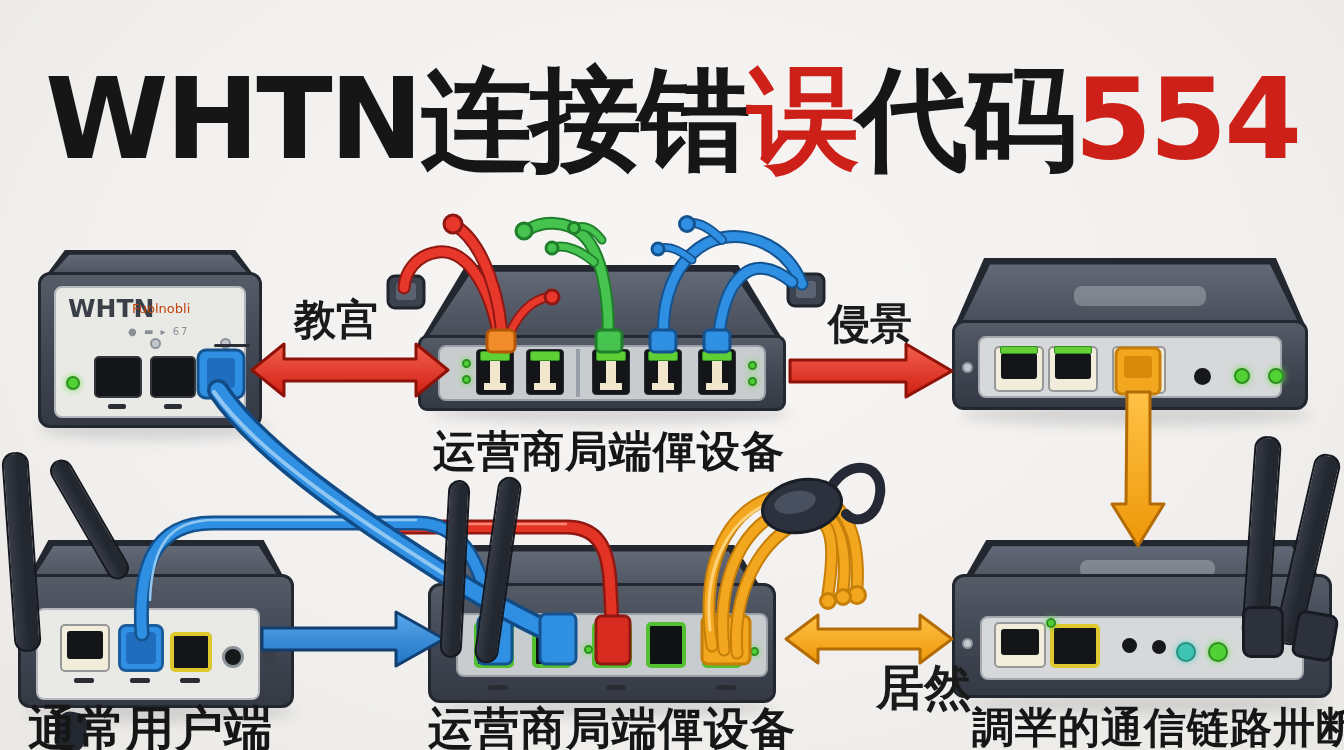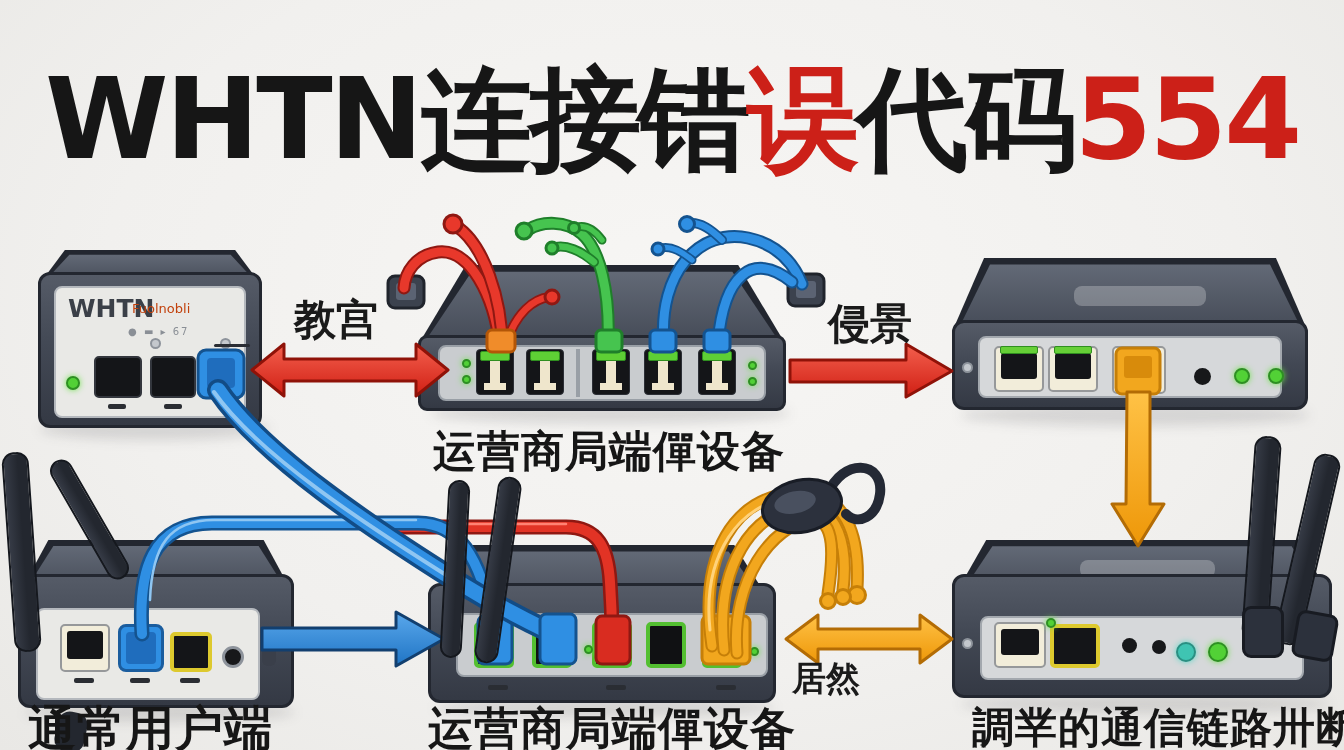--- a/index.html
+++ b/index.html
@@ -344,15 +344,15 @@
 
     <g>
       <rect x="1116" y="348" width="44" height="46" rx="6" fill="#f2a71e" stroke="#c67f08" stroke-width="3"></rect>
       <rect x="1124" y="356" width="28" height="22" rx="3" fill="#d88b0b"></rect>
       <polygon points="1127,392 1150,392 1150,504 1164,504 1138,546 1112,504 1126,504" fill="url(#gradOrange)" stroke="#b36c05" stroke-width="3" stroke-linejoin="round"></polygon>
     </g>
   </svg>
 
   <div class="abs alabel" style="left:294px;top:292px;font-size:42px;">教宫</div>
   <div class="abs alabel" style="left:828px;top:296px;font-size:42px;">侵景</div>
-  <div class="abs alabel" style="left:792px;top:656px;font-size:34px;">居然</div>
+  <div class="abs alabel" style="left:876px;top:656px;font-size:48px;">居然</div>
 
 </div>
 
 </body></html>

